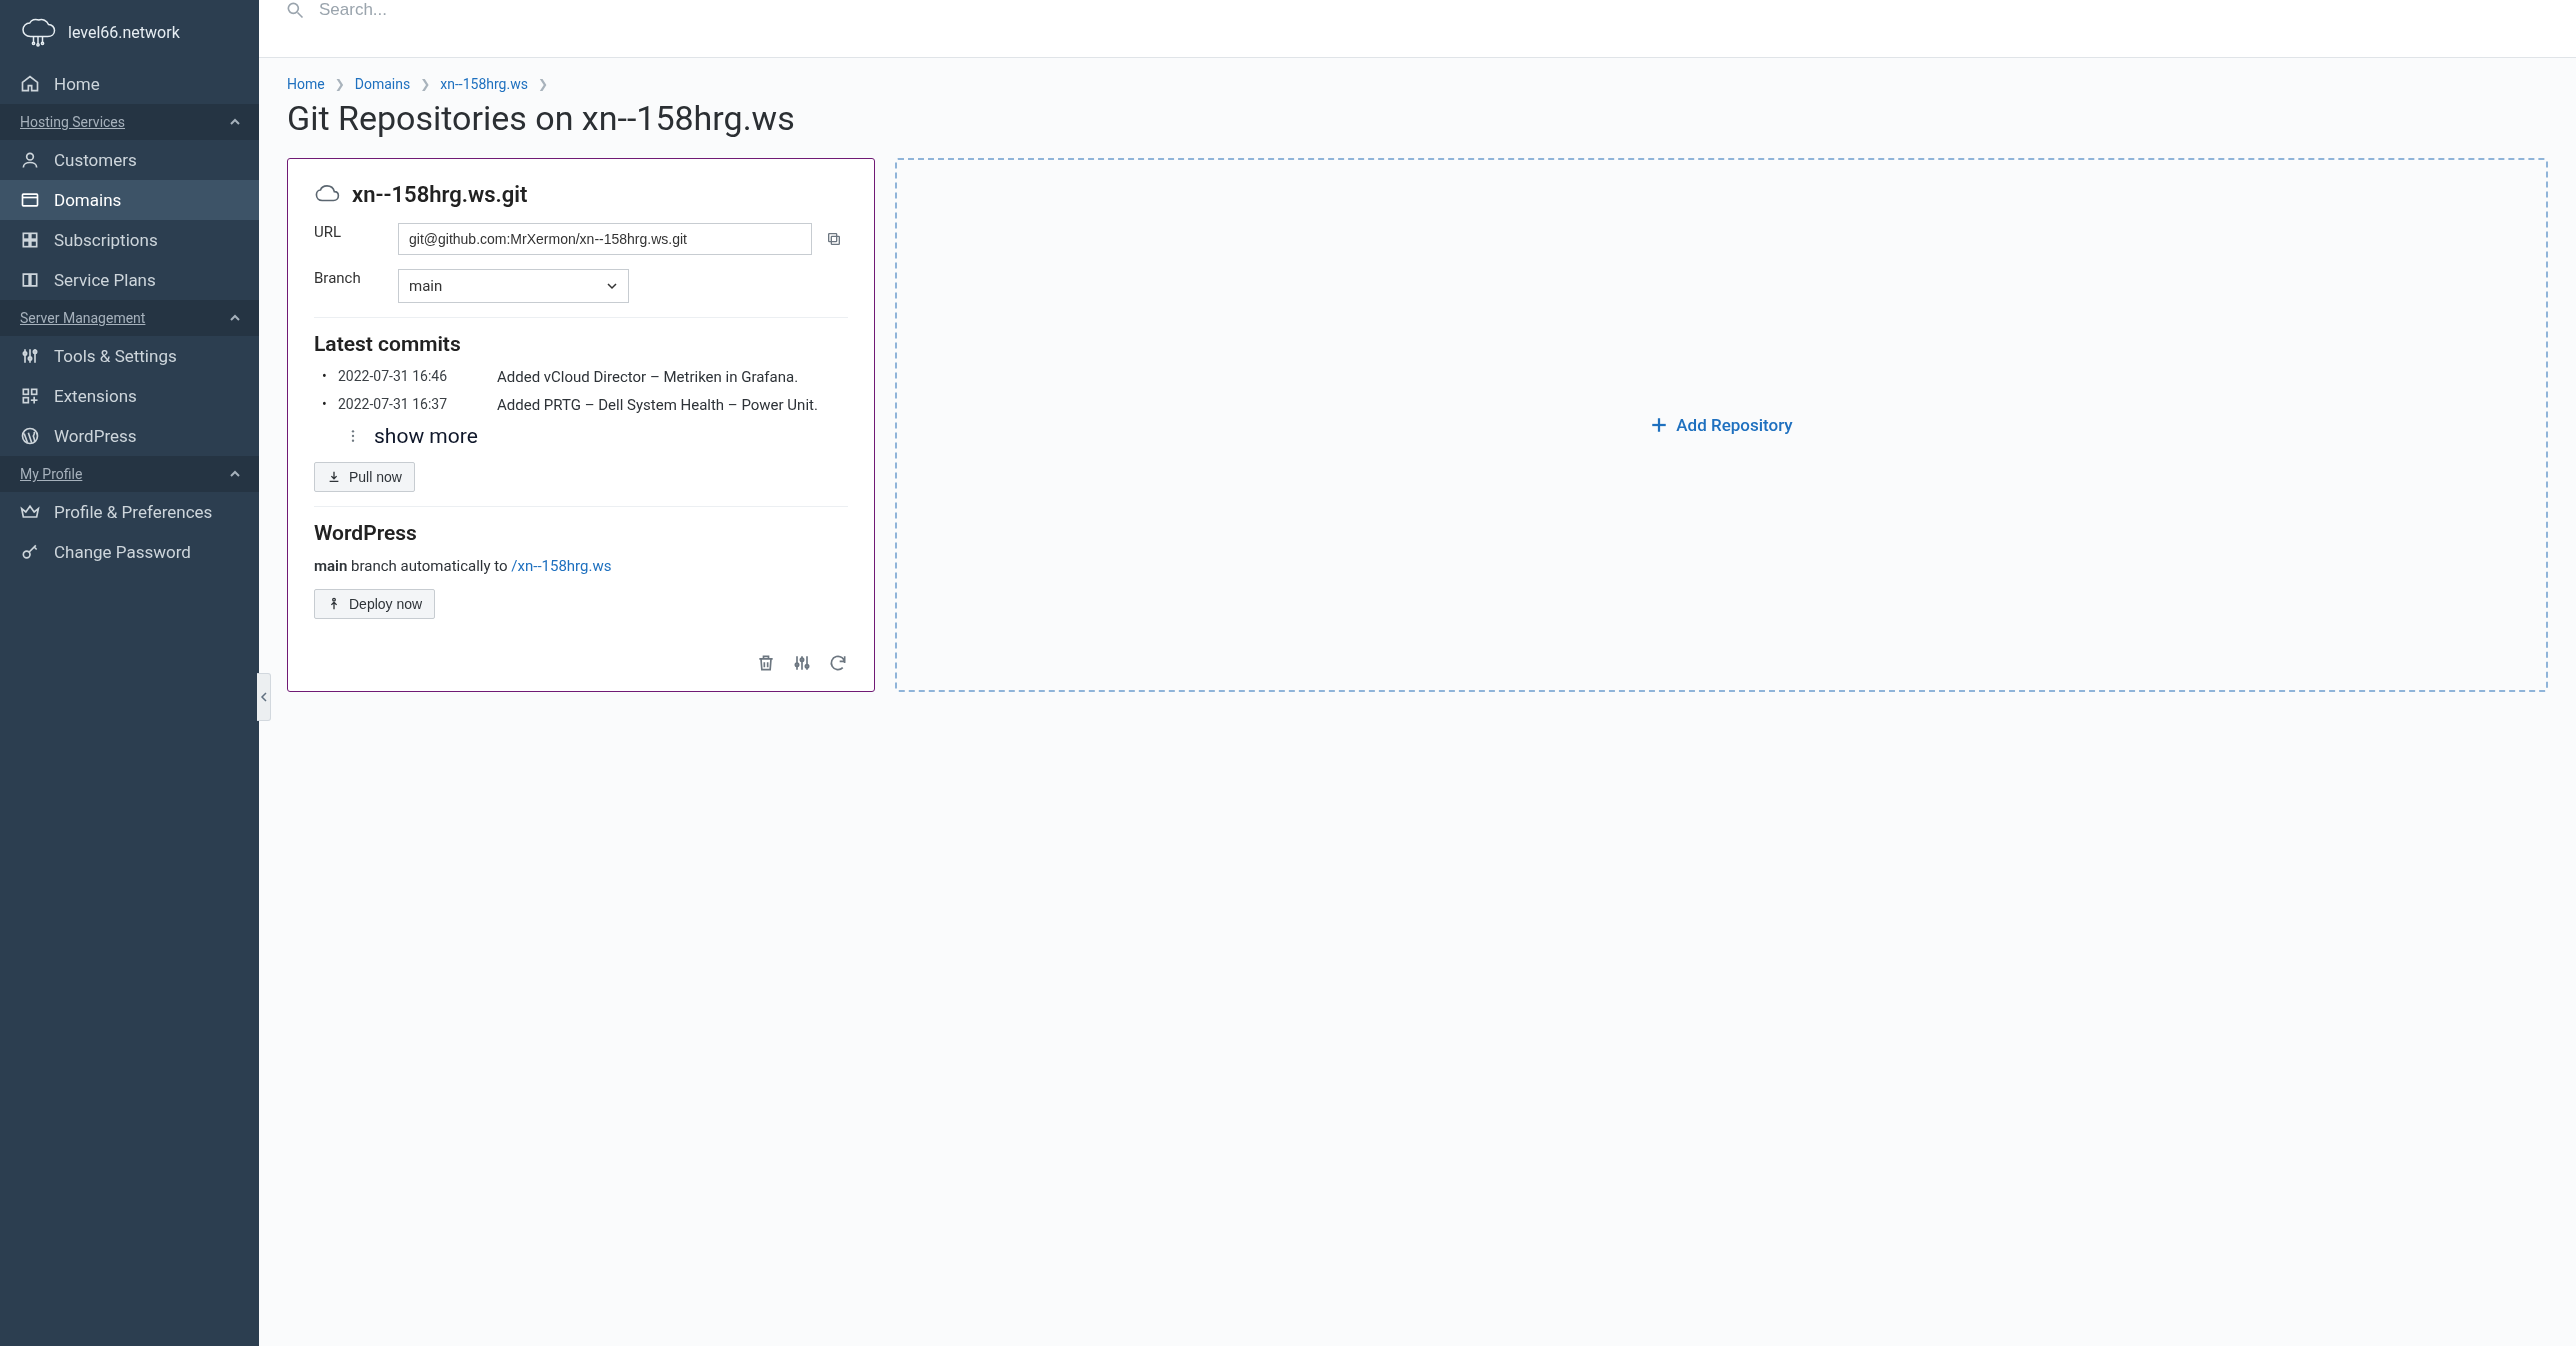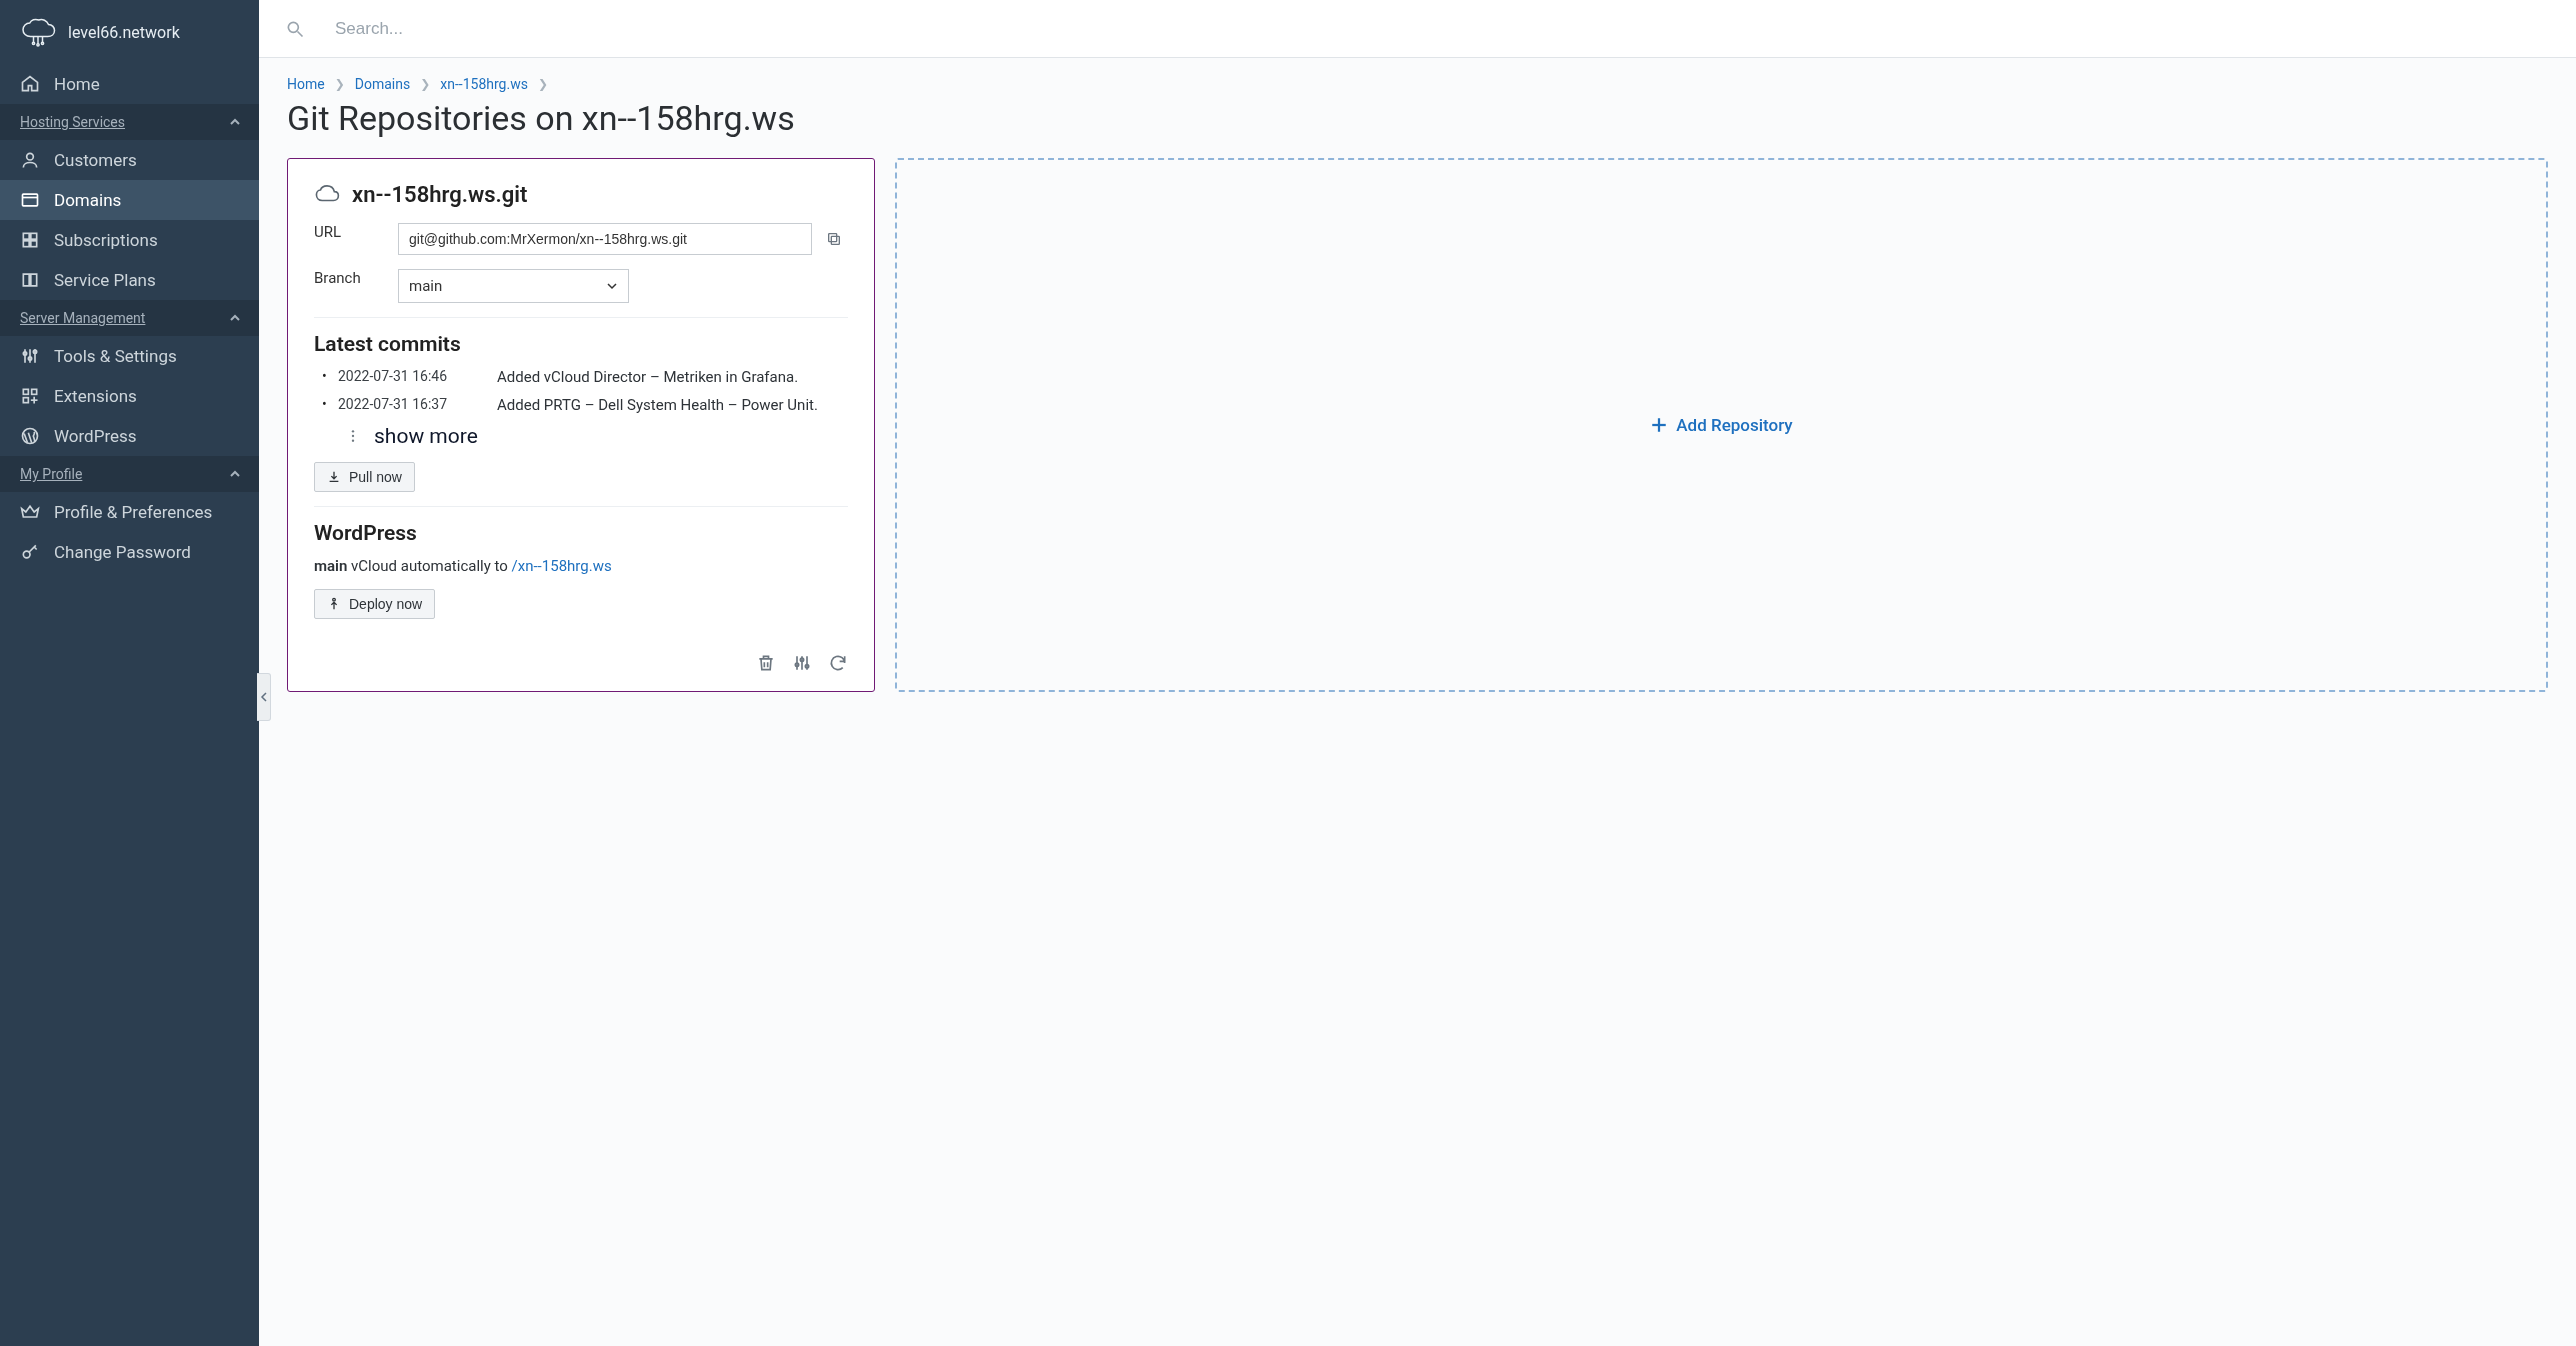--- a/index.html
+++ b/index.html
@@ -9,21 +9,21 @@
 .logo-row { display: flex; align-items: center; padding: 14px 18px 14px 20px; gap: 12px; color: #e6edf2; }
 .logo-icon { width: 36px; height: 36px; color: #e6edf2; }
 .logo-text { font-size: 16px; font-weight: 400; color: #e6edf2; }
 .nav-item { display: flex; align-items: center; gap: 14px; padding: 10px 20px; font-size: 17px; color: #cdd5db; cursor: pointer; }
 .nav-item.active { background: #3d5367; color: #fff; }
 .nav-icon { width: 20px; height: 20px; flex-shrink: 0; }
 .nav-section { display: flex; align-items: center; justify-content: space-between; padding: 10px 18px 10px 20px; font-size: 14px; color: #a6b1bc; background: #253443; cursor: pointer; text-decoration: underline; }
 .chev-up { width: 12px; height: 12px; }
 .collapse-handle { position: absolute; right: -12px; top: 50%; width: 14px; height: 48px; background: #eceff1; border: 1px solid #d2d8de; border-left: none; display:flex; align-items:center; justify-content:center; color:#607080; cursor:pointer; border-radius:0 3px 3px 0;}
 .main { flex: 1; display: flex; flex-direction: column; overflow:auto; }
-.topbar { height: 58px; border-bottom: 1px solid #e0e4e8; display: flex; align-items: center; padding: 0 26px; gap: 30px; color:#9aa4ad; }
+.topbar { height: 58px; border-bottom: 1px solid #e0e4e8; display: flex; align-items: flex-start; padding: 0 26px; gap: 14px; color:#9aa4ad; }
 .search-icon { width: 20px; height: 20px; color:#9aa4ad; }
 .search-input { border: none; outline: none; font-size: 17px; color: #4a5560; width: 398px; }
 .search-input::placeholder { color:#9aa4ad; }
 .content { padding: 18px 28px 28px 28px; background: #fafbfc; flex:1; }
 .breadcrumb { display: flex; align-items: center; gap: 10px; font-size: 14px; color: #5d7a99; margin-bottom: 4px; }
 .breadcrumb a { color: #1e70bf; text-decoration: none; cursor:pointer; }
 .bc-sep { color: #a9b3bc; font-size:12px; }
 .page-title { font-size: 34px; font-weight: 400; color: #2b2f33; margin: 6px 0 20px 0; }
 .cards-row { display: flex; gap: 20px; align-items: stretch; }
 .repo-card { width: 588px; background: #fff; border: 1px solid #701a75; border-radius: 3px; padding: 22px 26px 18px 26px; }
@@ -260,21 +260,21 @@
                   <path d="M8 2v8M5 7l3 3 3-3M3 13h10"></path>
                 </svg>
               <span>Pull now</span>
             </button>
           </div>
 
           <hr class="hr">
 
           <div class="section-h">WordPress</div>
           <div class="deploy-text">
-            <b>main</b><span> vCloud automatically to </span><a>/xn--158hrg.ws</a>
+            <b>main</b><span> branch automatically to </span><a>/xn--158hrg.ws</a>
           </div>
           <button class="btn">
             <svg width="14" height="14" viewBox="0 0 16 16" fill="none" stroke="currentColor" stroke-width="1.5">
                 <path d="M8 14V6M5 9l3-3 3 3"></path>
                 <circle cx="8" cy="3" r="1.5"></circle>
               </svg>
             <span>Deploy now</span>
           </button>
 
           <div class="card-footer">

